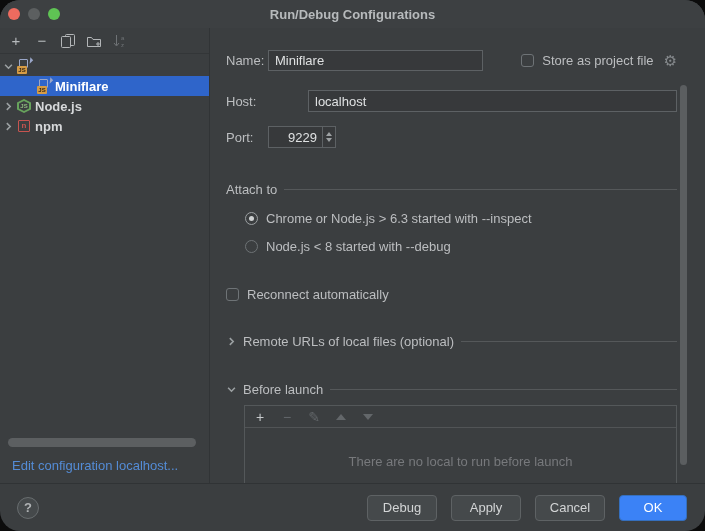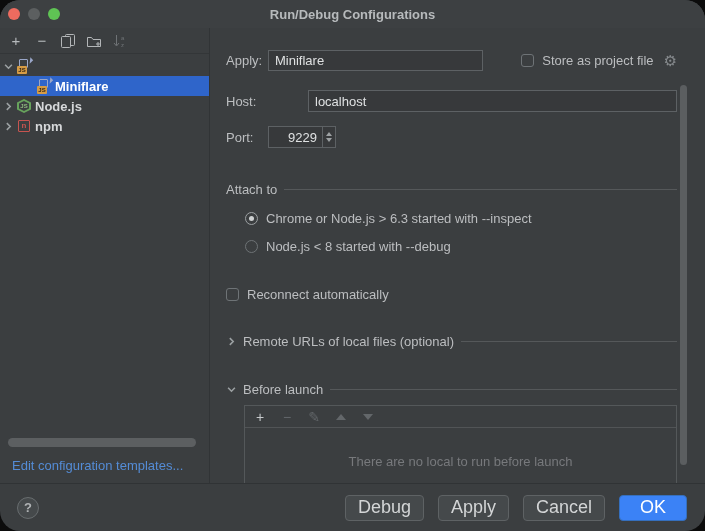--- a/index.html
+++ b/index.html
@@ -74,21 +74,21 @@
   .blbtn{width:14px;height:14px;display:flex;align-items:center;justify-content:center;font-size:14px;}
   .bright{color:#c7cacc;}
   .bdim{color:#63676a;}
   .blbtn .tri-up,.blbtn .tri-down{border-bottom-color:#63676a;border-top-color:#63676a;border-left-width:5px;border-right-width:5px;border-bottom-width:6px;border-top-width:6px;}
   .blempty{text-align:center;padding-top:26px;color:#77797c;}
   .vscroll{position:absolute;right:18px;top:57px;width:7px;height:380px;border-radius:4px;background:#5b5e60;}
   
   .footer{height:48px;border-top:1px solid #303335;display:flex;align-items:center;padding:0 18px 0 17px;gap:14px;}
   .help{width:22px;height:22px;border-radius:50%;background:#45494b;border:1px solid #686d6f;color:#b0b3b5;display:flex;align-items:center;justify-content:center;font-size:13px;font-weight:bold;}
   .spacer{flex:1;}
-  .btn{min-width:70px;height:26px;border-radius:4px;background:#45494b;border:1px solid #5e6264;color:#d3d5d6;font-size:18px;font-family:"Liberation Sans",sans-serif;display:flex;align-items:center;justify-content:center;padding:0 12px;}
+  .btn{min-width:70px;height:26px;border-radius:4px;background:#45494b;border:1px solid #5e6264;color:#d3d5d6;font-size:13px;font-family:"Liberation Sans",sans-serif;display:flex;align-items:center;justify-content:center;padding:0 12px;}
   .btn.primary{background:#3b82f6;border-color:#356fbd;color:#ffffff;min-width:68px;}
   svg{display:block;}
 </style>
 </head>
 <body>
 
 <div class="dialog">
 
   <div class="titlebar">
     <div class="traffic">
@@ -169,27 +169,27 @@
           </span>
           <span class="ic ic-npm">
             <span class="box"></span>
             <span class="n">n</span>
           </span>
           <span class="label">npm</span>
         </div>
       </div>
 
       <div class="hscroll"></div>
-      <a class="edit-link">Edit configuration templates...</a>
+      <a class="edit-link">Edit configuration localhost...</a>
     </aside>
 
     <main class="form">
 
       <div class="frow row-name">
-        <span class="flabel">Apply:</span>
+        <span class="flabel">Name:</span>
         <input class="tfield name-input" value="Miniflare" style="">
         <span class="store-group">
           <span class="cbox"></span>
           <span>Store as project file</span>
           <span class="gear">⚙</span>
         </span>
       </div>
 
       <div class="frow row-host">
         <span class="flabel">Host:</span>

